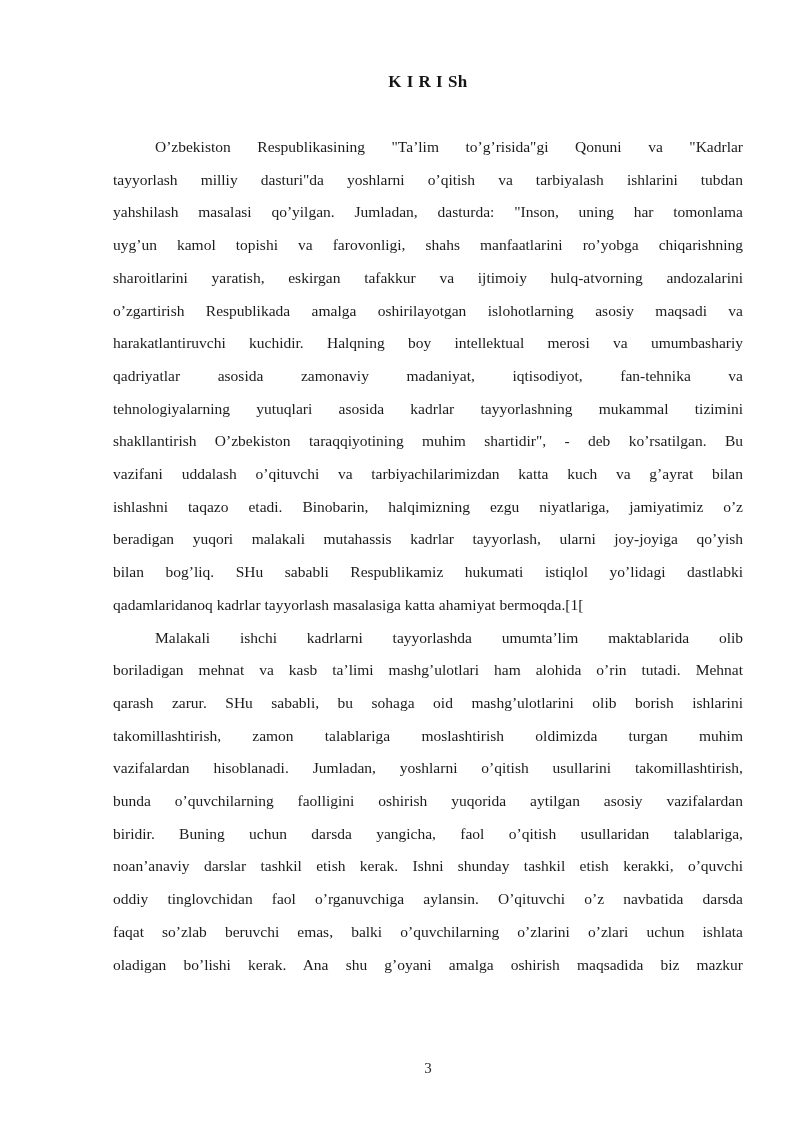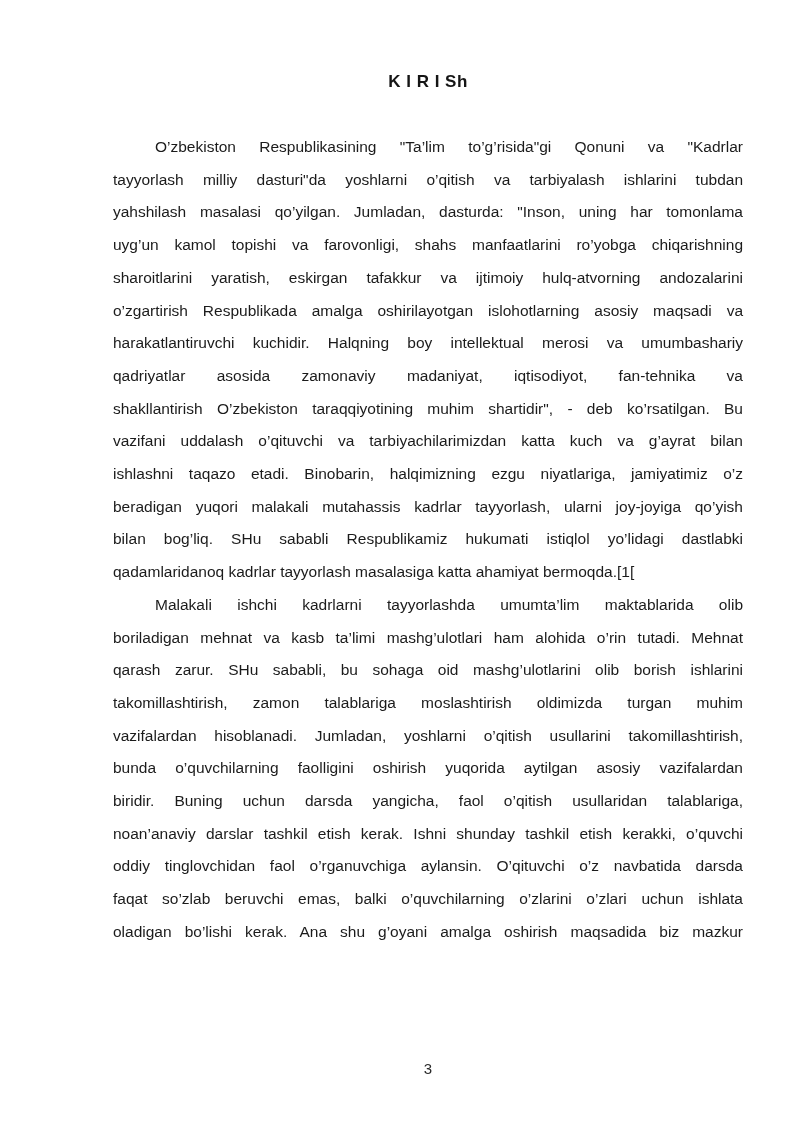--- a/index.html
+++ b/index.html
@@ -5,21 +5,21 @@
   html, body {
     margin: 0;
     padding: 0;
     background: #ffffff;
   }
   .page {
     position: relative;
     width: 800px;
     height: 1131px;
     background: #ffffff;
-    font-family: Liberation Sans, sans-serif;
+    font-family: Liberation Serif, serif;
     color: #1b1b1b;
     overflow: hidden;
   }
   .doc-title {
     position: absolute;
     left: 113px;
     top: 72px;
     width: 630px;
     margin: 0;
     text-align: center;
@@ -68,20 +68,21 @@
   <div class="body-text">
       <div class="paragraph">
         <div class="line first">O’zbekiston Respublikasining "Ta’lim to’g’risida"gi Qonuni va "Kadrlar</div>
         <div class="line">tayyorlash milliy dasturi"da yoshlarni o’qitish va tarbiyalash ishlarini tubdan</div>
         <div class="line">yahshilash masalasi qo’yilgan. Jumladan, dasturda: "Inson, uning har tomonlama</div>
         <div class="line">uyg’un kamol topishi va farovonligi, shahs manfaatlarini ro’yobga chiqarishning</div>
         <div class="line">sharoitlarini yaratish, eskirgan tafakkur va ijtimoiy hulq-atvorning andozalarini</div>
         <div class="line">o’zgartirish Respublikada amalga oshirilayotgan islohotlarning asosiy maqsadi va</div>
         <div class="line">harakatlantiruvchi kuchidir. Halqning boy intellektual merosi va umumbashariy</div>
         <div class="line">qadriyatlar asosida zamonaviy madaniyat, iqtisodiyot, fan-tehnika va</div>
+        <div class="line">tehnologiyalarning yutuqlari asosida kadrlar tayyorlashning mukammal tizimini</div>
         <div class="line">shakllantirish O’zbekiston taraqqiyotining muhim shartidir", - deb ko’rsatilgan. Bu</div>
         <div class="line">vazifani uddalash o’qituvchi va tarbiyachilarimizdan katta kuch va g’ayrat bilan</div>
         <div class="line">ishlashni taqazo etadi. Binobarin, halqimizning ezgu niyatlariga, jamiyatimiz o’z</div>
         <div class="line">beradigan yuqori malakali mutahassis kadrlar tayyorlash, ularni joy-joyiga qo’yish</div>
         <div class="line">bilan bog’liq. SHu sababli Respublikamiz hukumati istiqlol yo’lidagi dastlabki</div>
         <div class="line lastleft">qadamlaridanoq kadrlar tayyorlash masalasiga katta ahamiyat bermoqda.[1[</div>
       </div>
       <div class="paragraph">
         <div class="line first">Malakali ishchi kadrlarni tayyorlashda umumta’lim maktablarida olib</div>
         <div class="line">boriladigan mehnat va kasb ta’limi mashg’ulotlari ham alohida o’rin tutadi. Mehnat</div>

